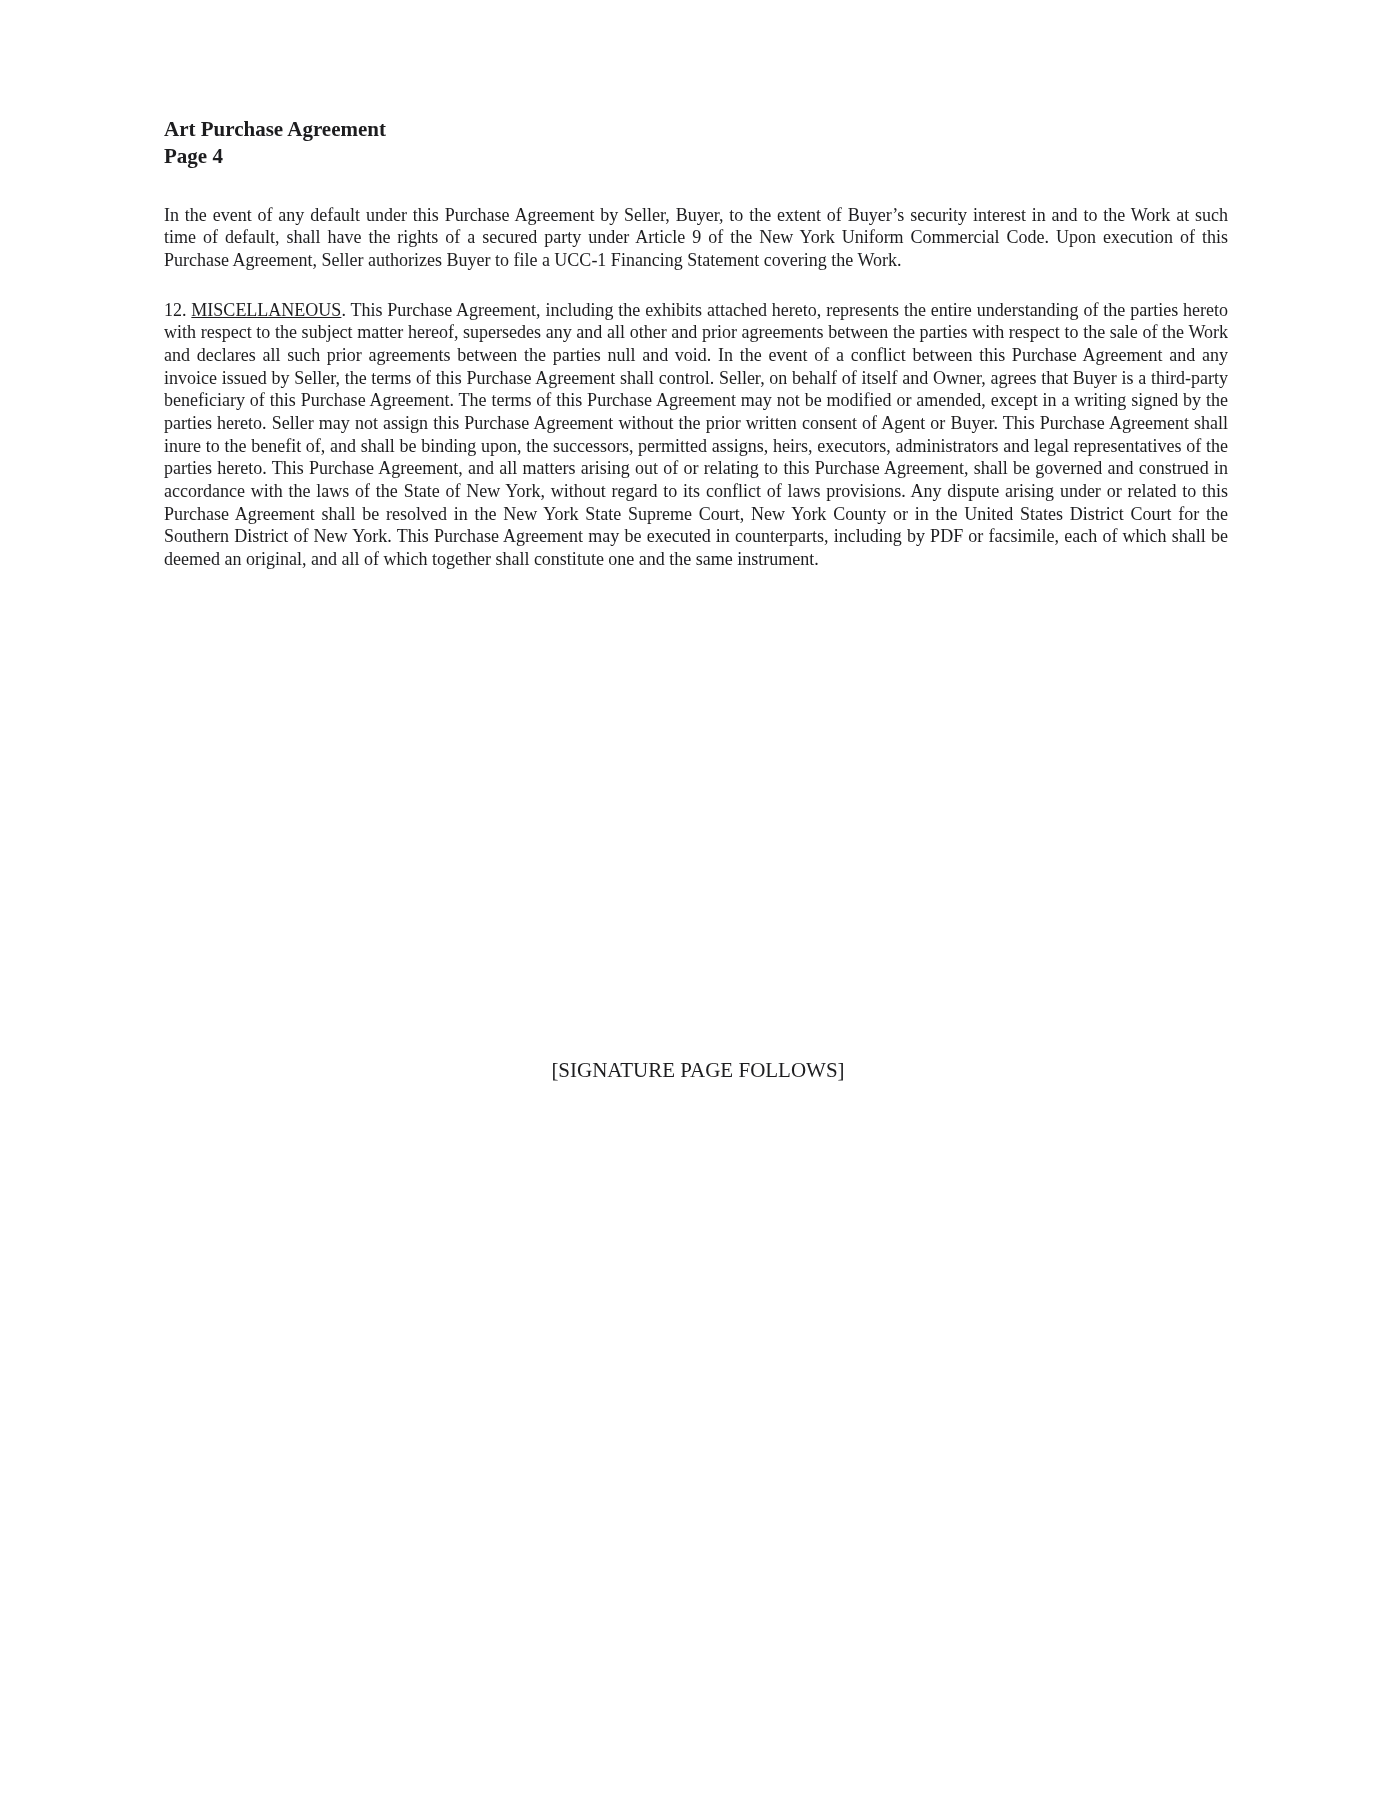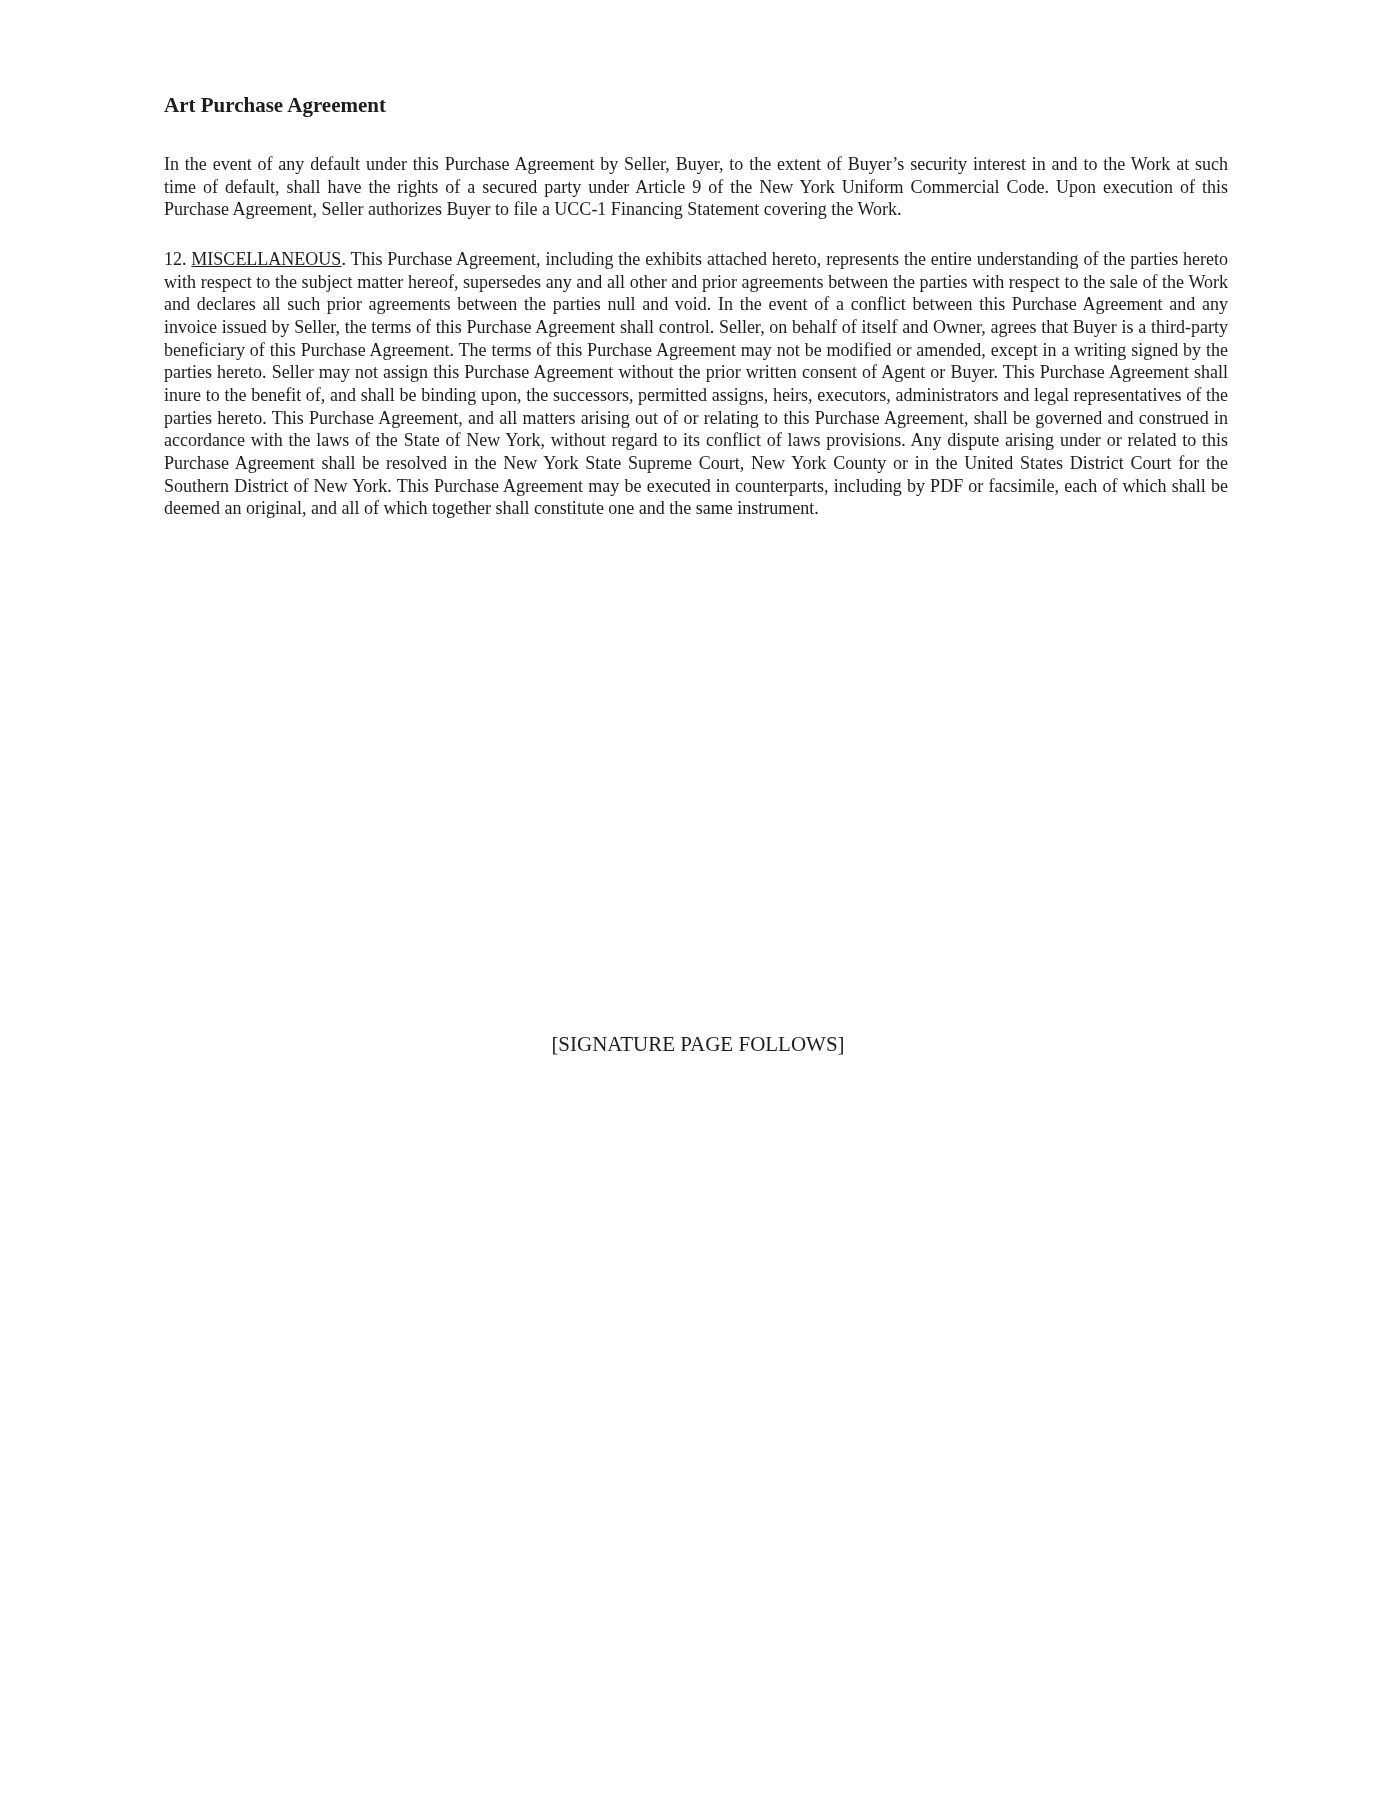--- a/index.html
+++ b/index.html
@@ -12,21 +12,21 @@
     height: 1812px;
     font-family: "Liberation Serif", serif;
     color: #1d1d1f;
   }
   .page {
     position: relative;
     box-sizing: border-box;
     width: 1388px;
     height: 1812px;
     background: #ffffff;
-    padding: 92px 160px 0 164px;
+    padding: 116px 160px 0 164px;
     font-family: Liberation Serif, serif;
   }
   .doc-header {
     font-size: 21px;
     font-weight: bold;
     line-height: 1.28;
     margin-bottom: 34px;
   }
   .doc-header .line {
     display: block;
@@ -35,34 +35,35 @@
     font-size: 18px;
     line-height: 1.26;
     text-align: justify;
     margin: 0 0 27px 0;
   }
   .section-heading {
     text-decoration: underline;
   }
   .signature-note {
     position: absolute;
-    top: 1032px;
+    top: 1058px;
     left: 164px;
     width: 1068px;
     text-align: center;
     font-size: 21px;
   }
 </style>
 </head>
 <body>
 
 <div class="page">
 
   <div class="doc-header">
     <span class="line">Art Purchase Agreement</span>
+    <span class="line">Page 4</span>
   </div>
 
   <p class="body-par"><span>In the event of any default under this Purchase Agreement by Seller, Buyer, to the extent of Buyer’s security interest in and to the Work at such time of default, shall have the rights of a secured party under Article 9 of the New York Uniform Commercial Code. Upon execution of this Purchase Agreement, Seller authorizes Buyer to file a UCC-1 Financing Statement covering the Work.</span></p>
 
   <p class="body-par"><span>12. </span><span class="section-heading">MISCELLANEOUS</span><span>. This Purchase Agreement, including the exhibits attached hereto, represents the entire understanding of the parties hereto with respect to the subject matter hereof, supersedes any and all other and prior agreements between the parties with respect to the sale of the Work and declares all such prior agreements between the parties null and void. In the event of a conflict between this Purchase Agreement and any invoice issued by Seller, the terms of this Purchase Agreement shall control. Seller, on behalf of itself and Owner, agrees that Buyer is a third-party beneficiary of this Purchase Agreement. The terms of this Purchase Agreement may not be modified or amended, except in a writing signed by the parties hereto. Seller may not assign this Purchase Agreement without the prior written consent of Agent or Buyer. This Purchase Agreement shall inure to the benefit of, and shall be binding upon, the successors, permitted assigns, heirs, executors, administrators and legal representatives of the parties hereto. This Purchase Agreement, and all matters arising out of or relating to this Purchase Agreement, shall be governed and construed in accordance with the laws of the State of New York, without regard to its conflict of laws provisions. Any dispute arising under or related to this Purchase Agreement shall be resolved in the New York State Supreme Court, New York County or in the United States District Court for the Southern District of New York. This Purchase Agreement may be executed in counterparts, including by PDF or facsimile, each of which shall be deemed an original, and all of which together shall constitute one and the same instrument.</span></p>
 
   <div class="signature-note">[SIGNATURE PAGE FOLLOWS]</div>
 
 </div>
 

